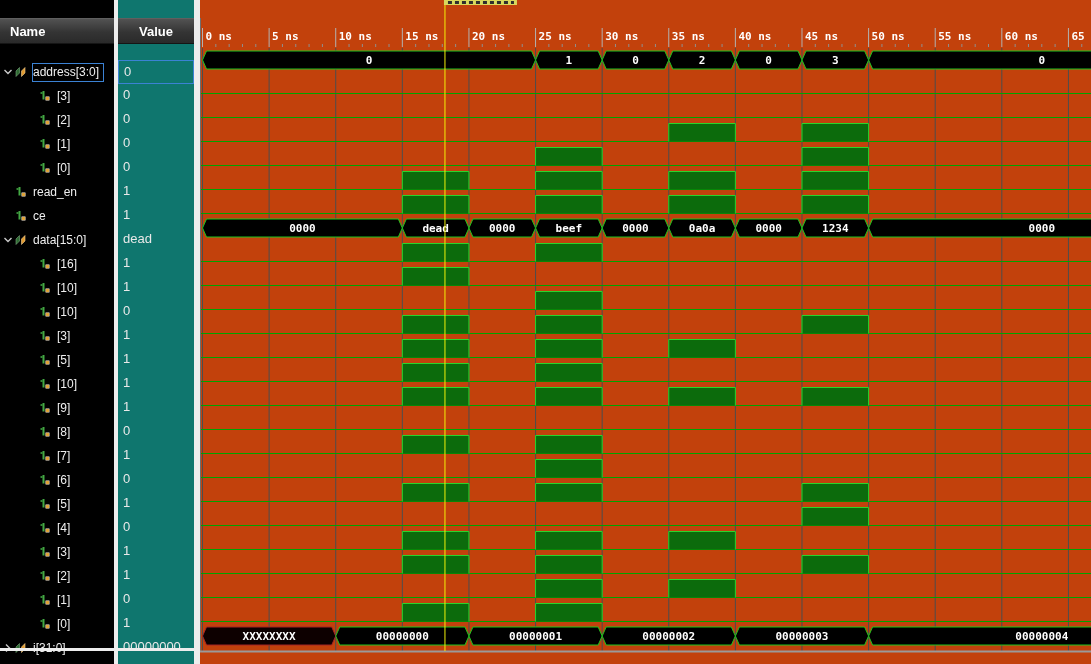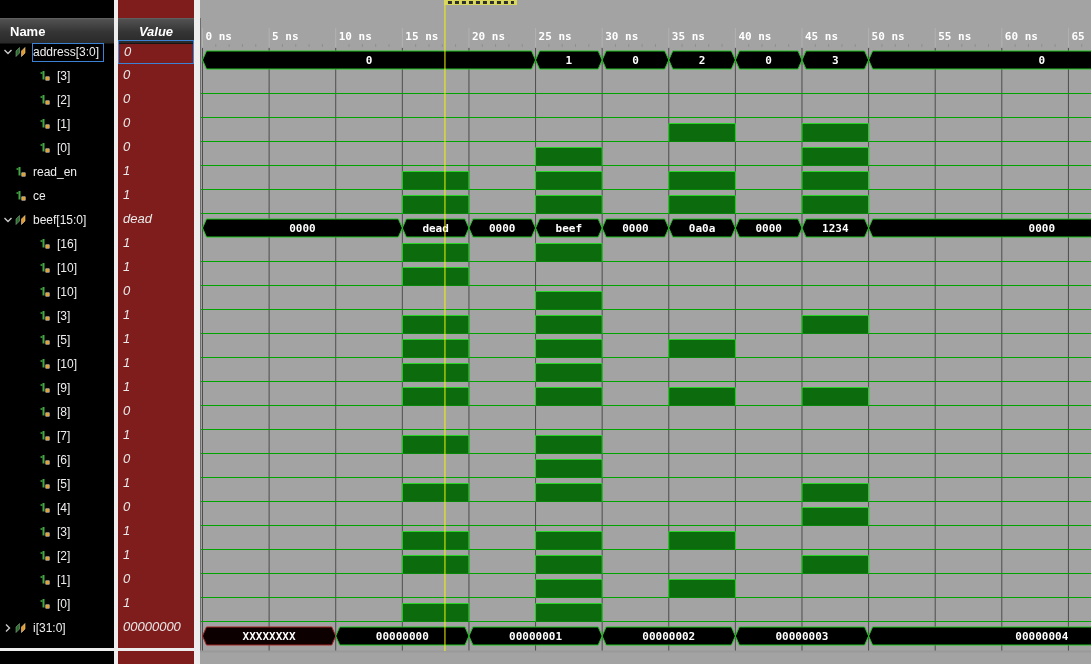--- a/index.html
+++ b/index.html
@@ -1,47 +1,47 @@
 <!DOCTYPE html>
 <html><head>
 <meta charset="utf-8">
 <style>
   html,body{margin:0;padding:0;background:#000;}
   body{width:1091px;height:664px;overflow:hidden;font-family:"Liberation Sans",sans-serif;}
   .app{position:relative;width:1091px;height:556px;background:#000;}
 
   
   .names-col{position:absolute;left:0;top:0;width:114px;height:664px;background:#000;overflow:hidden;}
-  .values-col{position:absolute;left:118px;top:0;width:76px;height:664px;background:#7f1d1d;overflow:hidden;font-style:italic;}
+  .values-col{position:absolute;left:118px;top:0;width:76px;height:664px;background:#0f766e;overflow:hidden;}
   .divider{position:absolute;top:0;height:664px;background:#ededed;}
   #div1{left:114px;width:4px;}
   #div2{left:194px;width:6px;}
 
   .col-header{position:absolute;top:18px;left:0;right:0;height:26px;
     background:linear-gradient(#525252,#343434 55%,#2a2a2a);
     border-top:1px solid #5f5f5f;border-bottom:1px solid #151515;
     color:#fff;font-weight:bold;font-size:13px;line-height:26px;box-sizing:border-box;}
   .names-col .col-header{padding-left:10px;}
   .values-col .col-header{text-align:center;}
 
-  .rows{position:absolute;top:40px;left:0;right:0;}
+  .rows{position:absolute;top:60px;left:0;right:0;}
   .sig-row{height:24px;display:flex;align-items:center;color:#efefef;font-size:12px;white-space:nowrap;}
   .chev-slot{width:14px;flex:none;display:flex;justify-content:flex-start;padding-left:3px;box-sizing:border-box;}
   .ind1 .chev-slot{width:38px;}
   .icon-slot{width:15px;height:12px;flex:none;margin-right:3px;}
   .sig-label{padding:2px 5px 2px 1px;line-height:15px;}
   .sig-row.selected .sig-label{border:1px solid #3b82d4;padding:1px 4px 1px 0;}
   .chev{display:block;}
 
   .val-row{height:24px;line-height:22px;padding-left:5px;color:#e9e9e9;font-size:13px;box-sizing:border-box;}
   .val-row.selected{border:1px solid #3b82d4;}
   .panel-bottom-line{position:absolute;left:0;top:648px;width:200px;height:3px;background:#ededed;}
 
   
-  .wave-area{position:absolute;left:200px;top:0;width:891px;height:664px;background:#a3a3a3;}
+  .wave-area{position:absolute;left:200px;top:0;width:891px;height:664px;background:#c2410c;}
   #wave-svg{display:block;}
   text{user-select:none;}
 </style>
 </head>
 <body>
 
 <div class="app">
 
   <div class="names-col">
     <div class="col-header">
@@ -161,21 +161,21 @@
         </svg>
 
       </span>
       <span class="icon-slot">
         <svg class="icon icon-bus" width="15" height="12" viewBox="0 0 15 12">
           <path d="M2 10.5 V5 L5.5 1.5 V7 Z" fill="#2f6b33" stroke="#79a87c" stroke-width="0.6"></path>
           <path d="M7.5 10.5 V5 L11 1.5 V7 Z" fill="#e09a30" stroke="#f0cd92" stroke-width="0.6"></path>
         </svg>
         
       </span>
-      <span class="sig-label">beef[15:0]</span>
+      <span class="sig-label">data[15:0]</span>
     </div>
         <div class="sig-row ind1 kind-bit">
       <span class="chev-slot">
         
         
       </span>
       <span class="icon-slot">
         
         <svg class="icon icon-scalar" width="15" height="12" viewBox="0 0 15 12">
           <rect x="4.5" y="1" width="2" height="8.5" fill="#43a843"></rect>

